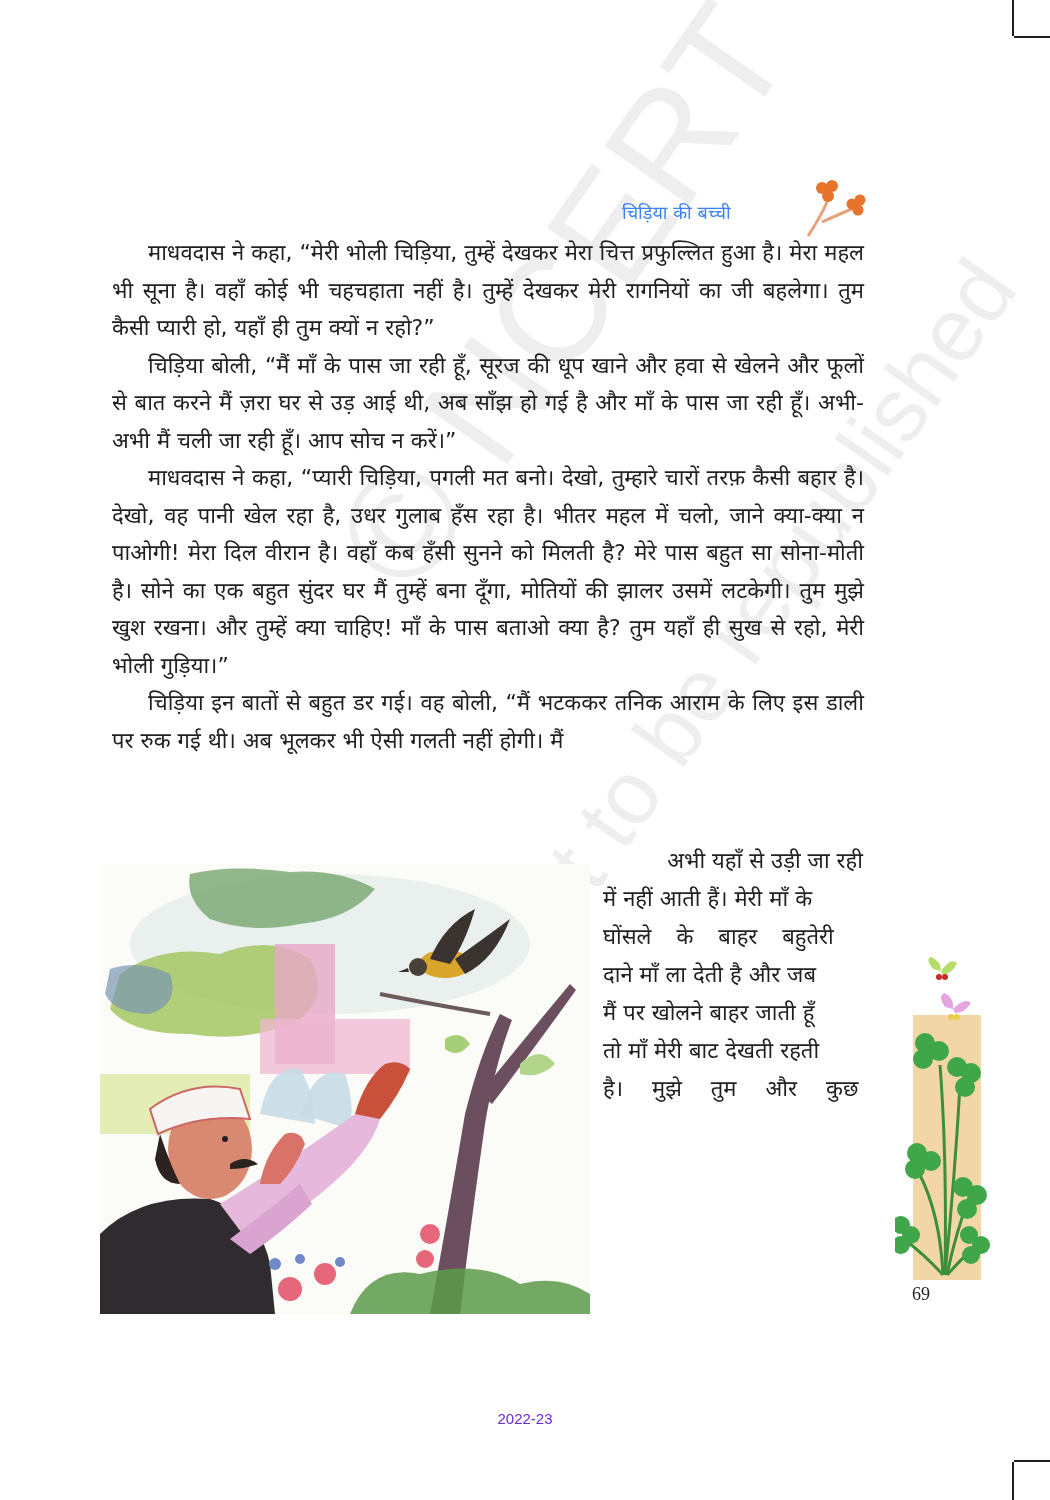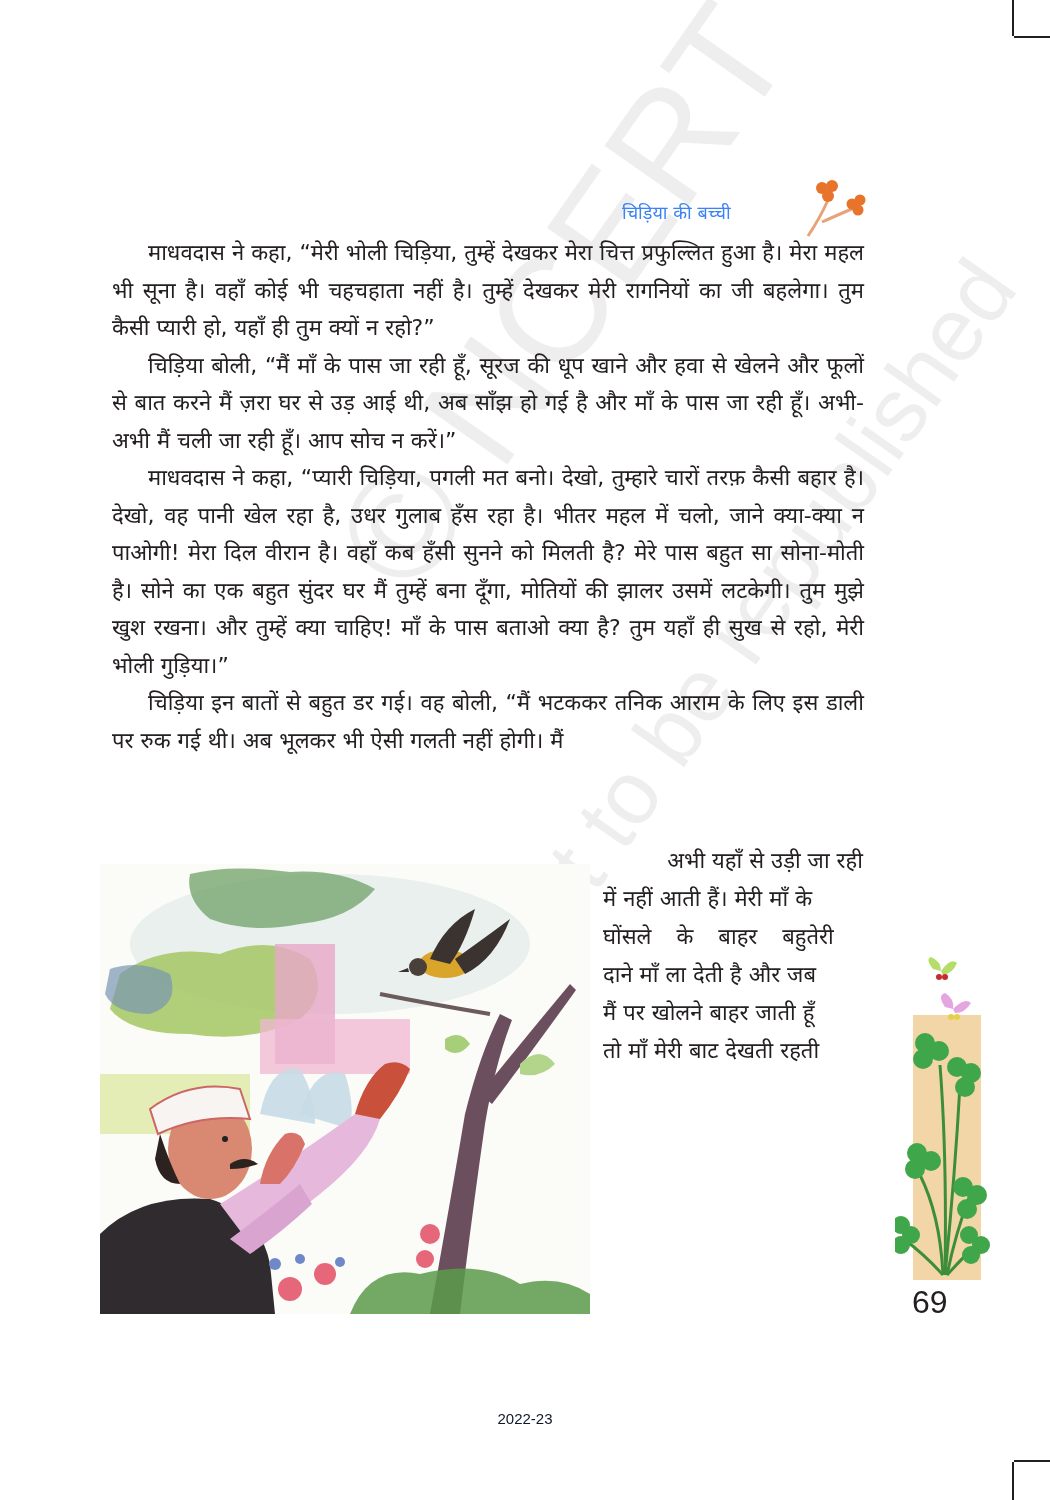--- a/index.html
+++ b/index.html
@@ -8,22 +8,22 @@
   .crop { position: absolute; background: #231f20; }
   .header { position: absolute; left: 600px; top: 178px; width: 270px; height: 60px; }
   .header-title { position: absolute; left: 22px; top: 22px; font-size: 18px; color: #3b82f6; white-space: nowrap; }
   .text-block { position: absolute; left: 112px; width: 752px; font-size: 22px; line-height: 37.5px; }
   .para { margin: 0; text-align: justify; text-align-last: left; }
   .indent { text-indent: 36px; }
   .side-text { position: absolute; left: 603px; width: 260px; font-size: 22px; line-height: 38px; }
   .side-text p { margin: 0; text-align: justify; }
   .illustration { position: absolute; left: 100px; top: 864px; width: 490px; height: 450px; overflow: hidden; }
   .decor { position: absolute; left: 895px; top: 955px; width: 100px; height: 325px; }
-  .page-num { position: absolute; left: 912px; top: 1284px; font-family: Liberation Sans, sans-serif; font-size: 32px; color: #231f20; }
-  .footer { position: absolute; left: 0; width: 1050px; top: 1410px; text-align: center; font-family: "Liberation Sans", sans-serif; font-size: 15px; color: #0f172a; }
+  .page-num { position: absolute; left: 912px; top: 1284px; font-family: Liberation Serif, serif; font-size: 18px; color: #231f20; }
+  .footer { position: absolute; left: 0; width: 1050px; top: 1410px; text-align: center; font-family: "Liberation Sans", sans-serif; font-size: 15px; color: #6d28d9; }
   .watermark { position: absolute; left: 300px; top: 520px; font-family: "Liberation Sans", sans-serif; font-size: 150px; color: rgba(160,160,160,0.18); transform: rotate(-55deg); transform-origin: left top; white-space: nowrap; pointer-events: none; }
   .watermark2 { position: absolute; left: 420px; top: 880px; font-family: "Liberation Sans", sans-serif; font-size: 130px; color: rgba(160,160,160,0.18); transform: rotate(-55deg); transform-origin: left top; white-space: nowrap; pointer-events: none; }
 </style>
 </head>
 <body>
 
 <div class="crop" style="left:1012px; top:0; width:2px; height:36px;"></div>
 <div class="crop" style="left:1014px; top:36px; width:36px; height:2px;"></div>
 <div class="crop" style="left:1014px; top:1460px; width:36px; height:2px;"></div>
 <div class="crop" style="left:1012px; top:1462px; width:2px; height:38px;"></div>
@@ -73,20 +73,21 @@
   </p>
 </div>
 
 <div class="side-text" style="top:830px;">
   <p style="text-align:right;margin-top:12px;">अभी यहाँ से उड़ी जा रही</p>
   <p>में नहीं आती हैं। मेरी माँ के</p>
   <p style="word-spacing:18px;">घोंसले के बाहर बहुतेरी</p>
   <p>दाने माँ ला देती है और जब</p>
   <p>मैं पर खोलने बाहर जाती हूँ</p>
   <p>तो माँ मेरी बाट देखती रहती</p>
+  <p style="word-spacing:22px;">है। मुझे तुम और कुछ</p>
 </div>
 
 <div class="illustration">
   <svg width="490" height="450" viewBox="0 0 490 450">
     <rect width="490" height="450" fill="#fbfbf7"></rect>
 
     <ellipse cx="230" cy="80" rx="200" ry="70" fill="#e9f0ee"></ellipse>
 
     <path d="M90 10 Q130 0 190 8 Q240 5 275 25 Q250 55 200 60 Q150 70 110 55 Q85 35 90 10Z" fill="#7eaa78" opacity="0.85"></path>
     <path d="M20 110 Q60 80 120 90 Q170 70 210 95 Q230 130 200 155 Q150 180 90 170 Q30 170 10 145Z" fill="#a8c96a" opacity="0.9"></path>

